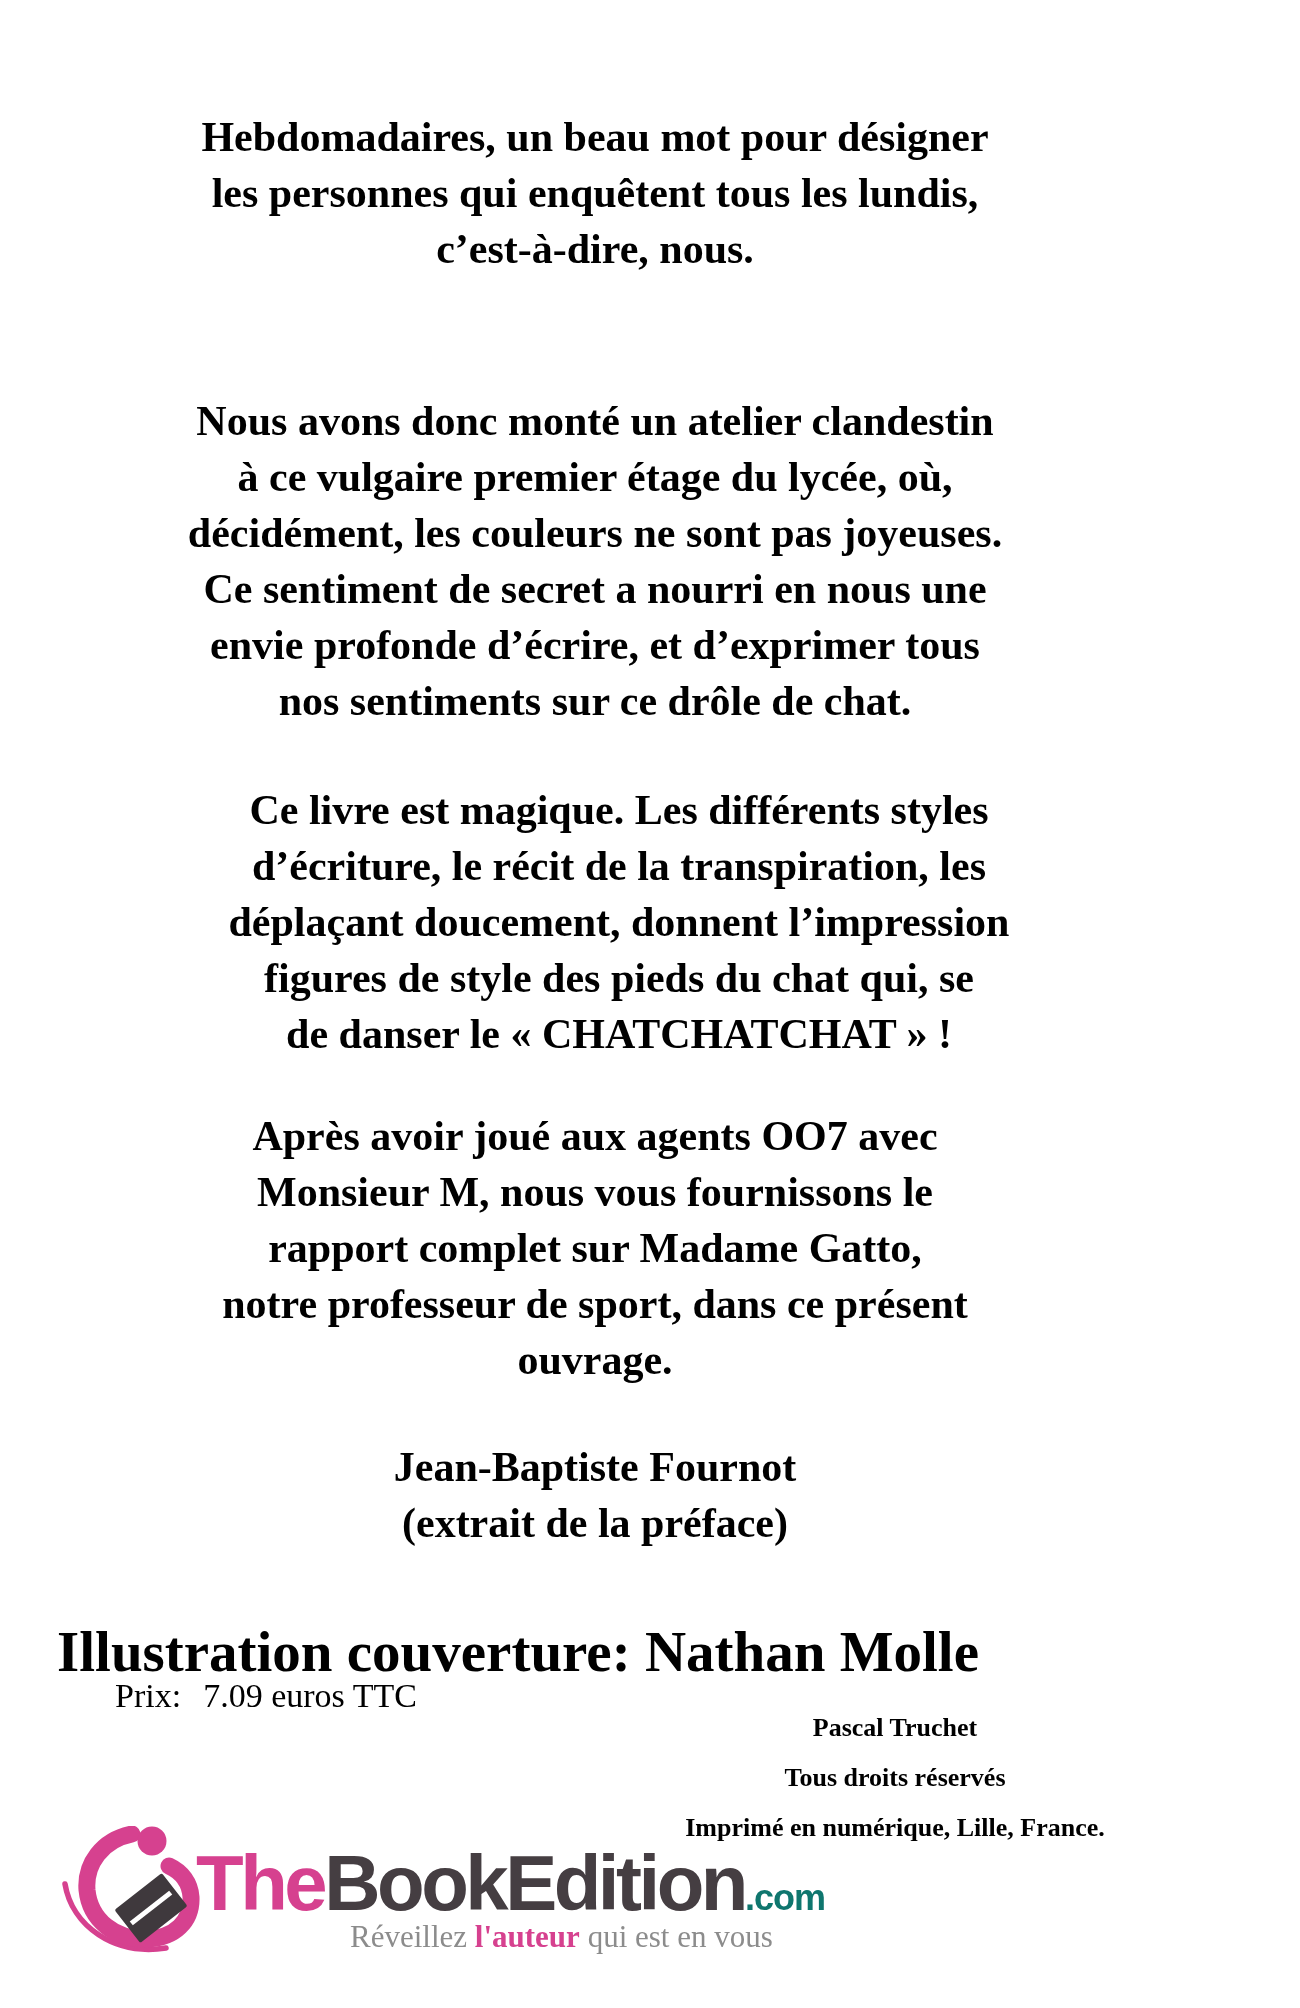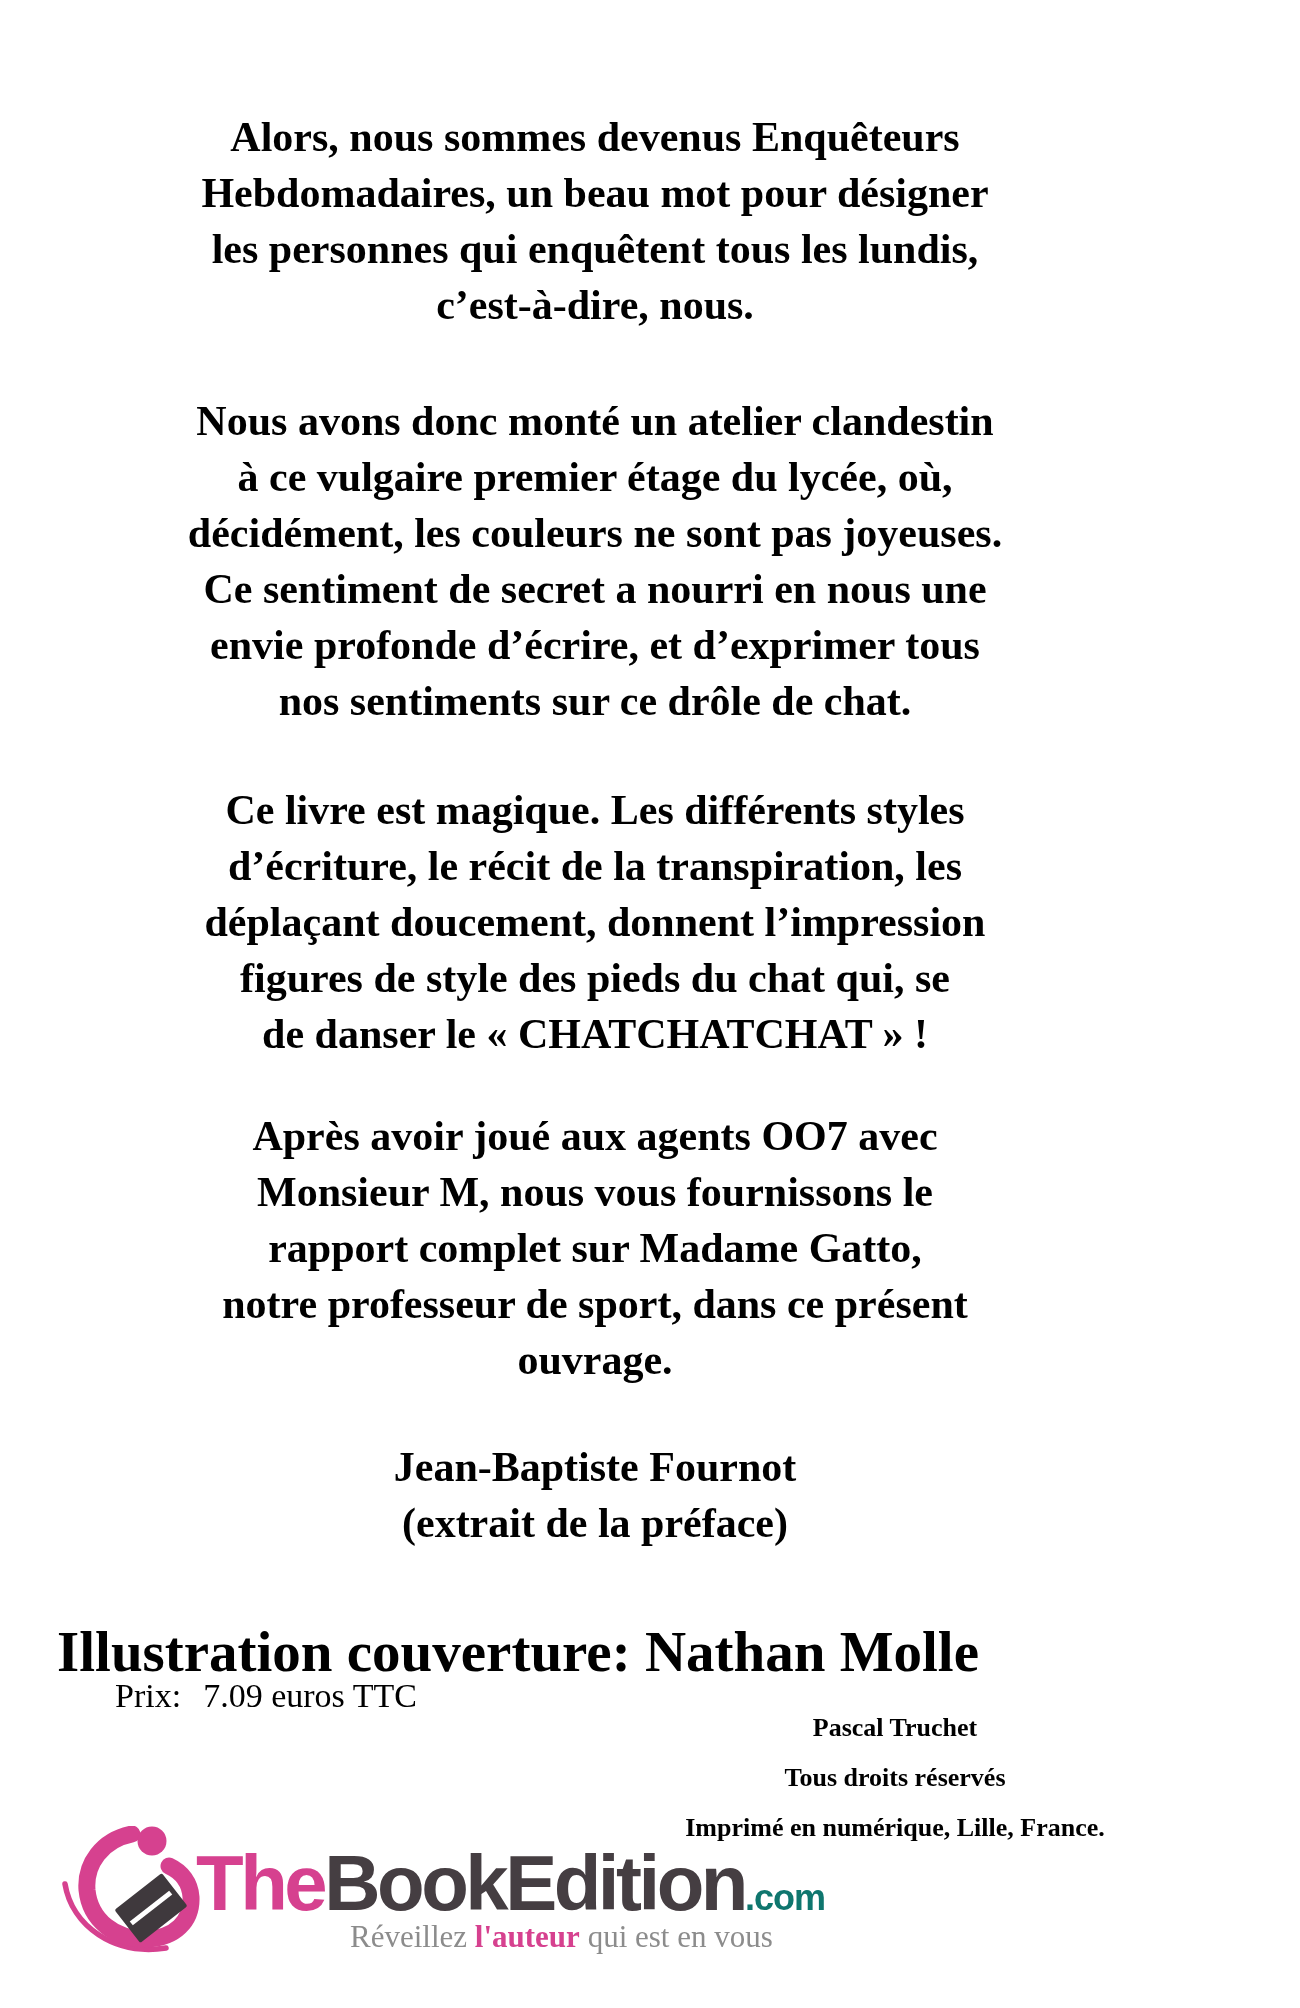--- a/index.html
+++ b/index.html
@@ -20,21 +20,21 @@
     left: 0;
     width: 1190px;
     text-align: center;
     font-weight: bold;
     font-size: 42px;
     line-height: 56px;
     letter-spacing: 0px;
   }
   #para-1 { top: 109px; }
   #para-2 { top: 393px; }
-  #para-3 { top: 782px; }
+  #para-3 { top: 782px; padding-left: 24px; }
   #para-4 { top: 1108px; }
   #signature { top: 1439px; }
 
   .illustration-line {
     position: absolute;
     top: 1622px;
     left: 0;
     width: 1036px;
     text-align: center;
     font-weight: bold;
@@ -95,21 +95,20 @@
     white-space: nowrap;
   }
   .tl-pink { color: #D6418F; font-weight: bold; }
 </style>
 </head>
 <body>
 
 <div class="page">
 
   <div id="para-1" class="para">
-      <div class="line">Alors, nous sommes devenus Enquêteurs</div>
       <div class="line">Hebdomadaires, un beau mot pour désigner</div>
       <div class="line">les personnes qui enquêtent tous les lundis,</div>
       <div class="line">c’est-à-dire, nous.</div>
     </div>
 
   <div id="para-2" class="para">
       <div class="line">Nous avons donc monté un atelier clandestin</div>
       <div class="line">à ce vulgaire premier étage du lycée, où,</div>
       <div class="line">décidément, les couleurs ne sont pas joyeuses.</div>
       <div class="line">Ce sentiment de secret a nourri en nous une</div>

